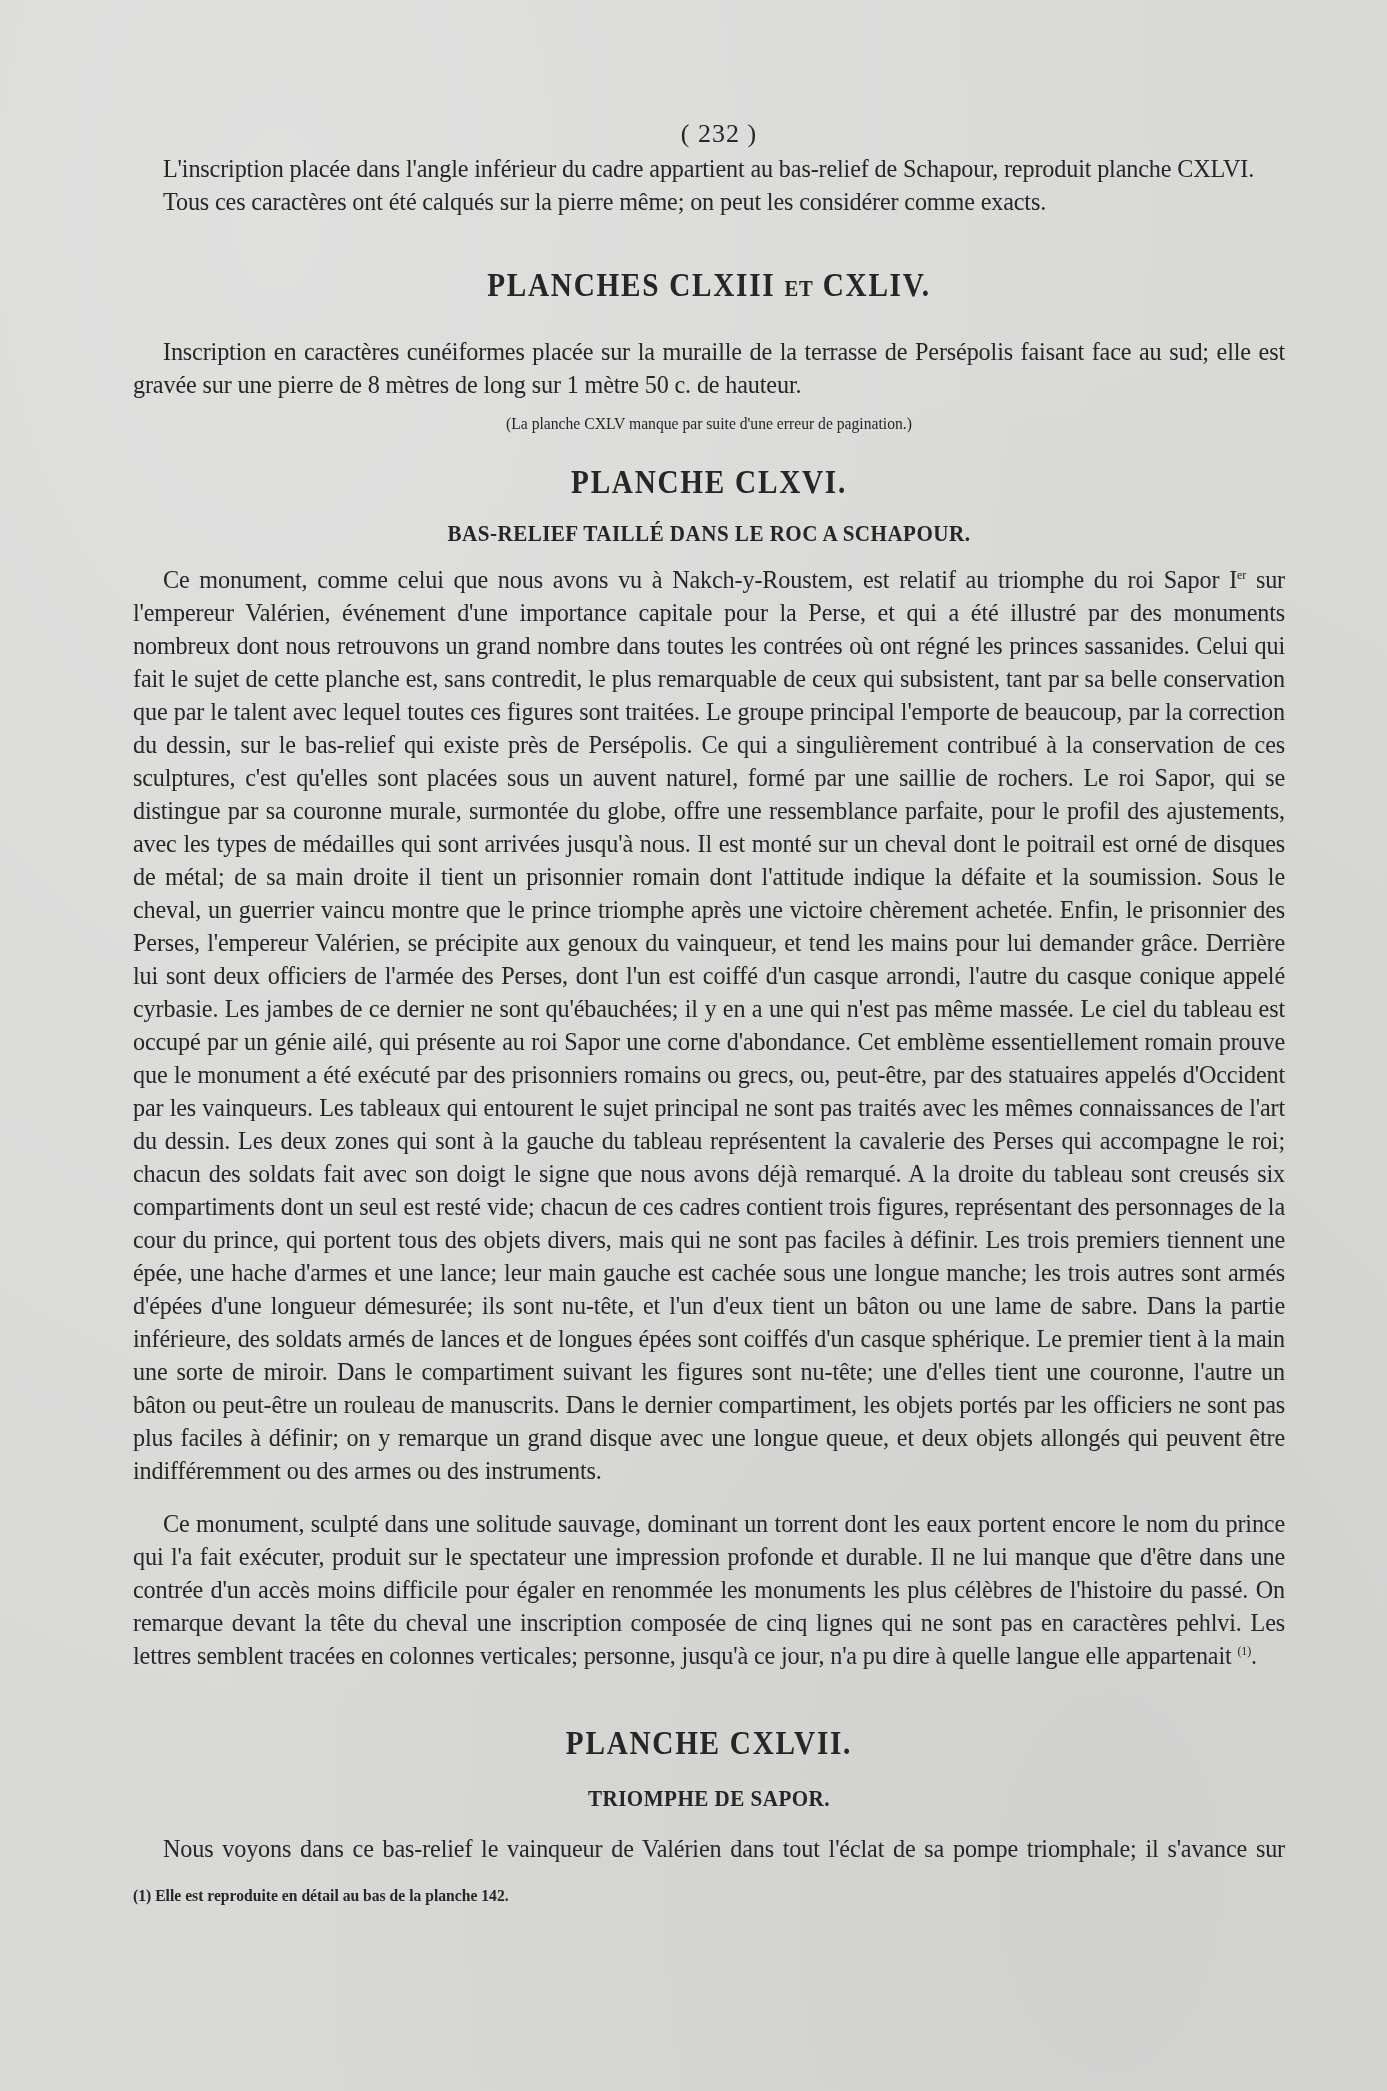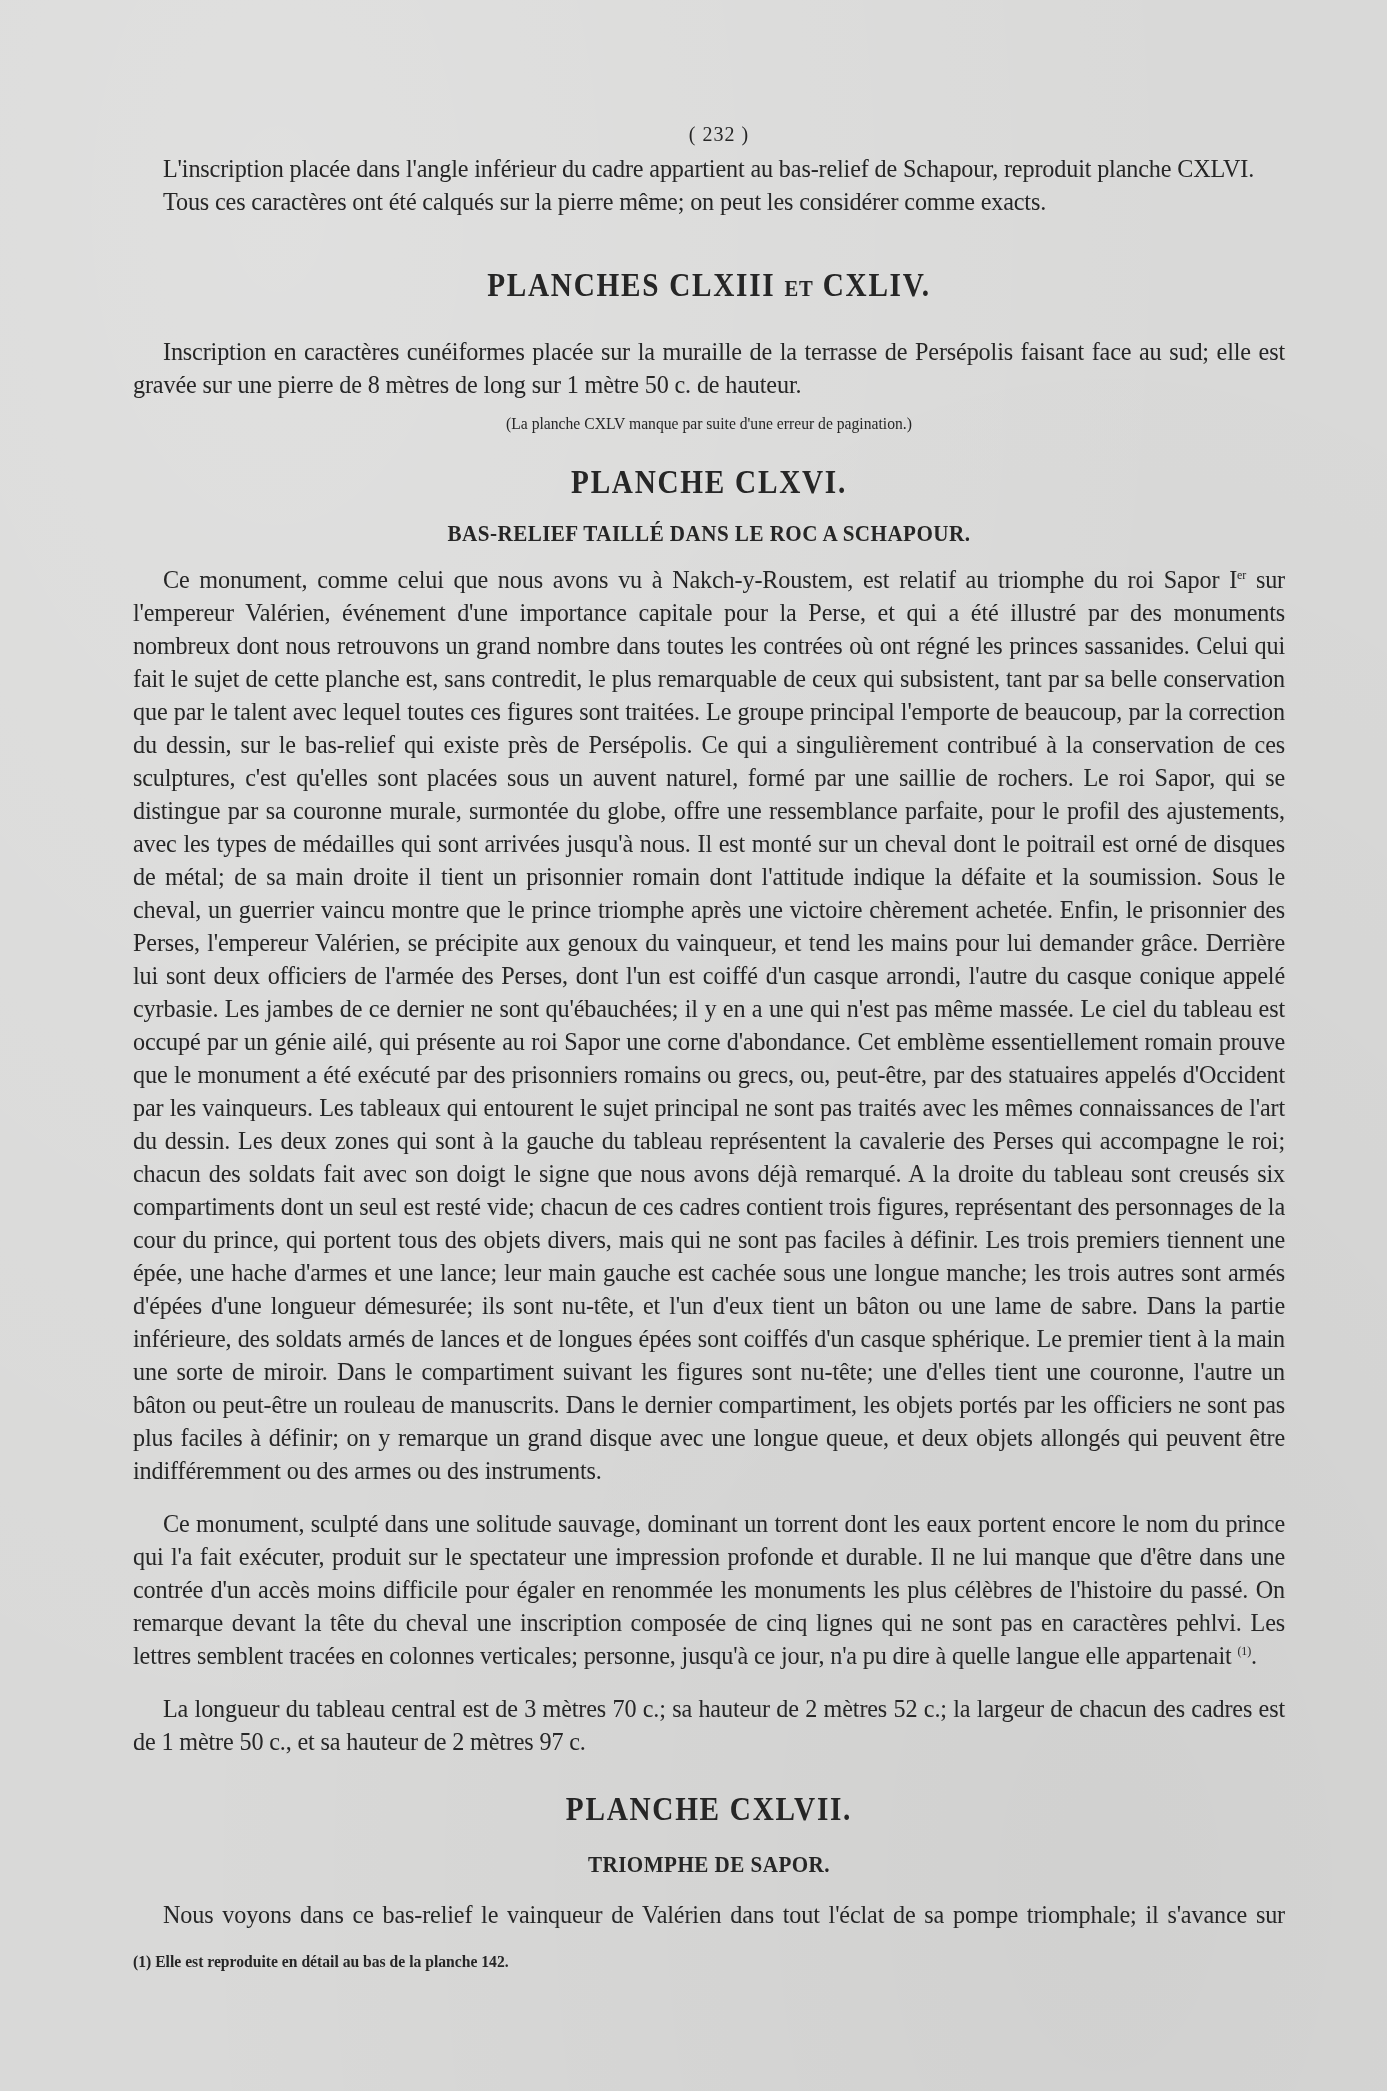--- a/index.html
+++ b/index.html
@@ -16,21 +16,21 @@
       overflow: hidden;
     }
     .page {
       position: absolute;
       left: 133px;
       top: 118px;
       width: 1152px;
     }
     .page-number {
       text-align: center;
-      font-size: 20px;
+      font-size: 26px;
       height: 32px;
       line-height: 32px;
       letter-spacing: 1px;
       margin-bottom: 2px;
       margin-left: 20px;
     }
     p.body {
       margin: 0;
       font-size: 24.2px;
       line-height: 33px;
@@ -105,21 +105,20 @@
   <div style="height:12px"></div>
   <h3 class="subheading">BAS-RELIEF TAILLÉ DANS LE ROC A SCHAPOUR.</h3>
   <div style="height:14px"></div>
 
   <p class="body indent"><span>Ce monument, comme celui que nous avons vu à Nakch-y-Roustem, est relatif au triomphe du roi Sapor I</span><sup>er</sup><span> sur l'empereur Valérien, événement d'une importance capitale pour la Perse, et qui a été illustré par des monuments nombreux dont nous retrouvons un grand nombre dans toutes les contrées où ont régné les princes sassanides. Celui qui fait le sujet de cette planche est, sans contredit, le plus remarquable de ceux qui subsistent, tant par sa belle conservation que par le talent avec lequel toutes ces figures sont traitées. Le groupe principal l'emporte de beaucoup, par la correction du dessin, sur le bas-relief qui existe près de Persépolis. Ce qui a singulièrement contribué à la conservation de ces sculptures, c'est qu'elles sont placées sous un auvent naturel, formé par une saillie de rochers. Le roi Sapor, qui se distingue par sa couronne murale, surmontée du globe, offre une ressemblance parfaite, pour le profil des ajustements, avec les types de médailles qui sont arrivées jusqu'à nous. Il est monté sur un cheval dont le poitrail est orné de disques de métal; de sa main droite il tient un prisonnier romain dont l'attitude indique la défaite et la soumission. Sous le cheval, un guerrier vaincu montre que le prince triomphe après une victoire chèrement achetée. Enfin, le prisonnier des Perses, l'empereur Valérien, se précipite aux genoux du vainqueur, et tend les mains pour lui demander grâce. Derrière lui sont deux officiers de l'armée des Perses, dont l'un est coiffé d'un casque arrondi, l'autre du casque conique appelé cyrbasie. Les jambes de ce dernier ne sont qu'ébauchées; il y en a une qui n'est pas même massée. Le ciel du tableau est occupé par un génie ailé, qui présente au roi Sapor une corne d'abondance. Cet emblème essentiellement romain prouve que le monument a été exécuté par des prisonniers romains ou grecs, ou, peut-être, par des statuaires appelés d'Occident par les vainqueurs. Les tableaux qui entourent le sujet principal ne sont pas traités avec les mêmes connaissances de l'art du dessin. Les deux zones qui sont à la gauche du tableau représentent la cavalerie des Perses qui accompagne le roi; chacun des soldats fait avec son doigt le signe que nous avons déjà remarqué. A la droite du tableau sont creusés six compartiments dont un seul est resté vide; chacun de ces cadres contient trois figures, représentant des personnages de la cour du prince, qui portent tous des objets divers, mais qui ne sont pas faciles à définir. Les trois premiers tiennent une épée, une hache d'armes et une lance; leur main gauche est cachée sous une longue manche; les trois autres sont armés d'épées d'une longueur démesurée; ils sont nu-tête, et l'un d'eux tient un bâton ou une lame de sabre. Dans la partie inférieure, des soldats armés de lances et de longues épées sont coiffés d'un casque sphérique. Le premier tient à la main une sorte de miroir. Dans le compartiment suivant les figures sont nu-tête; une d'elles tient une couronne, l'autre un bâton ou peut-être un rouleau de manuscrits. Dans le dernier compartiment, les objets portés par les officiers ne sont pas plus faciles à définir; on y remarque un grand disque avec une longue queue, et deux objets allongés qui peuvent être indifféremment ou des armes ou des instruments.</span></p>
 
   <div style="height:20px"></div>
   <p class="body indent"><span>Ce monument, sculpté dans une solitude sauvage, dominant un torrent dont les eaux portent encore le nom du prince qui l'a fait exécuter, produit sur le spectateur une impression profonde et durable. Il ne lui manque que d'être dans une contrée d'un accès moins difficile pour égaler en renommée les monuments les plus célèbres de l'histoire du passé. On remarque devant la tête du cheval une inscription composée de cinq lignes qui ne sont pas en caractères pehlvi. Les lettres semblent tracées en colonnes verticales; personne, jusqu'à ce jour, n'a pu dire à quelle langue elle appartenait</span> <sup>(1)</sup><span>.</span></p>
 
   <div style="height:20px"></div>
-  <p class="body indent">La longueur du tableau central est de 3 mètres 70 c.; sa hauteur de 2 mètres 52 c.; la largeur de chacun des cadres est de 1 mètre 50 c., et sa hauteur de 2 mètres 97 c.</p>
 
   <div style="height:28px"></div>
   <h2 class="heading-main">PLANCHE CXLVII.</h2>
   <div style="height:16px"></div>
   <h3 class="subheading">TRIOMPHE DE SAPOR.</h3>
   <div style="height:18px"></div>
   <p class="body indent" style="text-align-last: justify;">Nous voyons dans ce bas-relief le vainqueur de Valérien dans tout l'éclat de sa pompe triomphale; il s'avance sur</p>
 
   <div style="height:18px"></div>
   <p class="footnote"><span>(1)</span><span> Elle est reproduite en détail au bas de la planche 142.</span></p>

